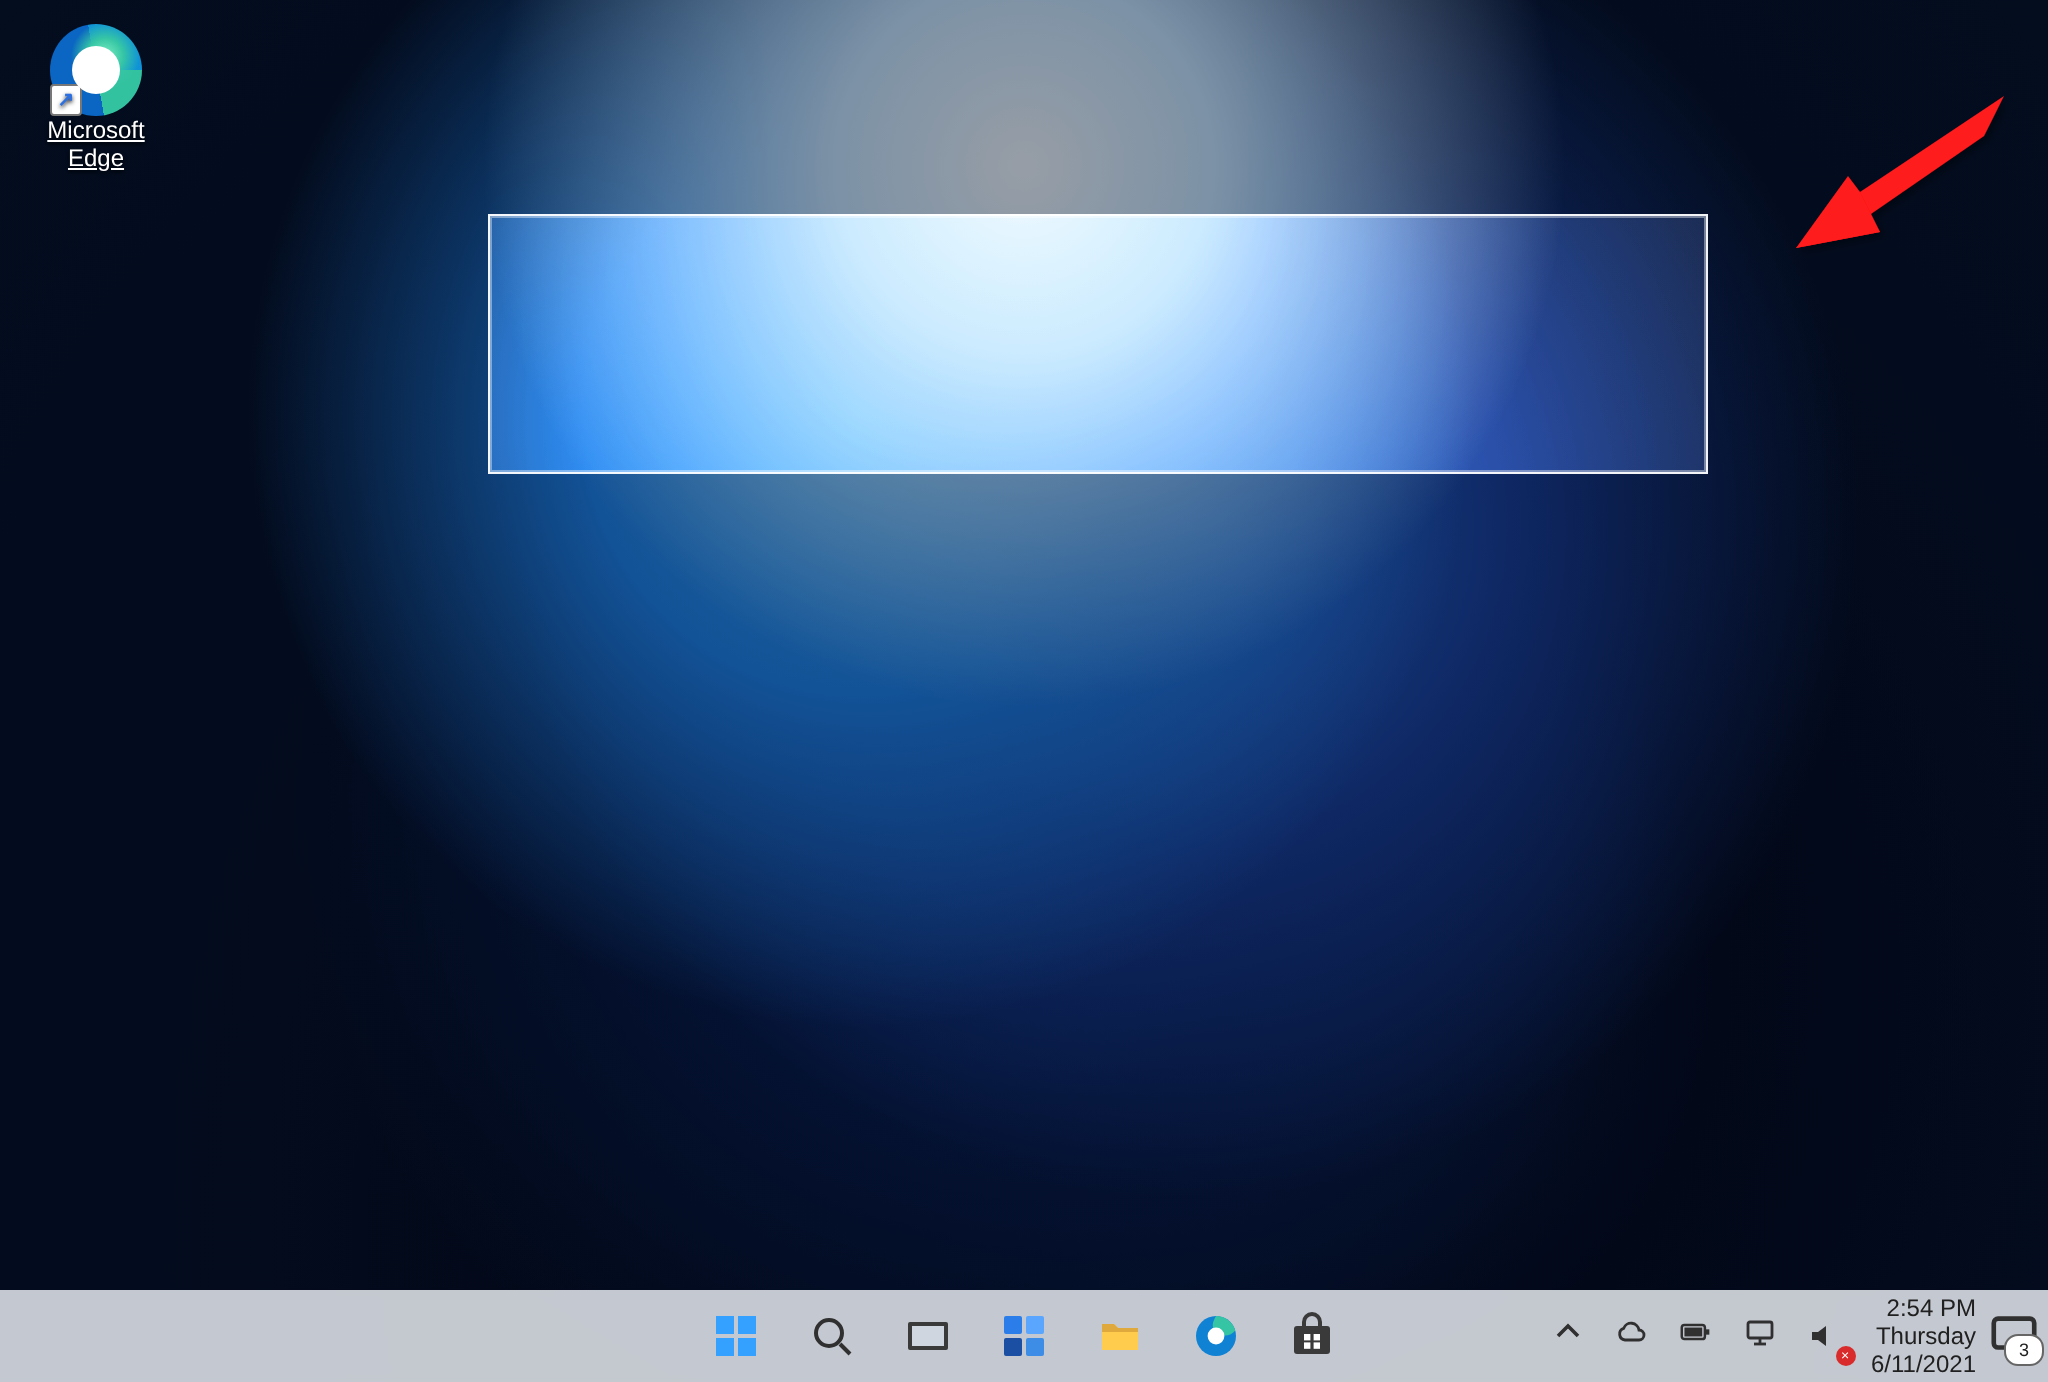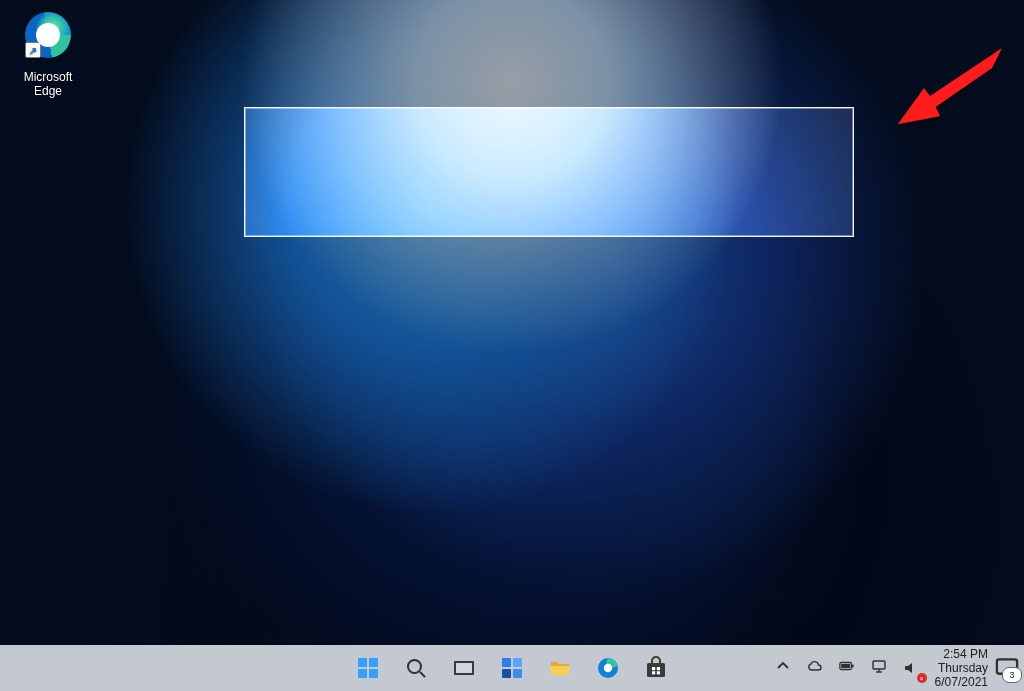--- a/index.html
+++ b/index.html
@@ -32,21 +32,21 @@
       conic-gradient(from 210deg at 50% 50%, #0a66c2 0deg 140deg,#1093d6 140deg 240deg,#33c2a0 240deg 320deg,#0a66c2 320deg 360deg);
     position:relative;
   }
   .desktop-icon .edge::after{content:"";position:absolute;inset:11px;border-radius:50%;background:#fff;}
   .shortcut-overlay{
     position:absolute;left:0;bottom:0;width:14px;height:14px;
     background:#fff;border:1px solid #777;border-radius:2px;
     display:flex;align-items:center;justify-content:center;
     font-size:10px;color:#2c6fe0;font-weight:bold;
   }
-  .desktop-icon .label{margin-top:12px;line-height:14px;max-width:76px;word-wrap:break-word;}
+  .desktop-icon .label{margin-top:0;line-height:14px;max-width:76px;word-wrap:break-word;text-decoration:underline;}
   
   .snip-selection{
     position:absolute;left:244px;top:107px;width:608px;height:128px;
     border:1px solid rgba(255,255,255,.95);
     
     background:rgba(255,255,255,.08);
     box-shadow:inset 0 0 0 1px rgba(255,255,255,.4);
     backdrop-filter:brightness(1.6);
   }
   
@@ -197,21 +197,21 @@
         <svg viewBox="0 0 16 16" fill="#303030">
           <path d="M2 6h3l4-3v10l-4-3H2z"></path>
         </svg>
         <span class="vol-x">×</span>
       </span>
     </div>
 
     <div class="clock">
       <div>2:54 PM</div>
       <div>Thursday</div>
-      <div>6/07/2021</div>
+      <div>6/11/2021</div>
     </div>
 
     <div class="action-center" title="Notifications">
       <svg viewBox="0 0 18 18" fill="none" stroke="#303030" stroke-width="1.6">
         <rect x="2" y="3" width="14" height="10" rx="1.5"></rect>
           <path d="M9 13v2l3-2"></path>
       </svg>
       <span class="badge">3</span>
     </div>
   </div>

